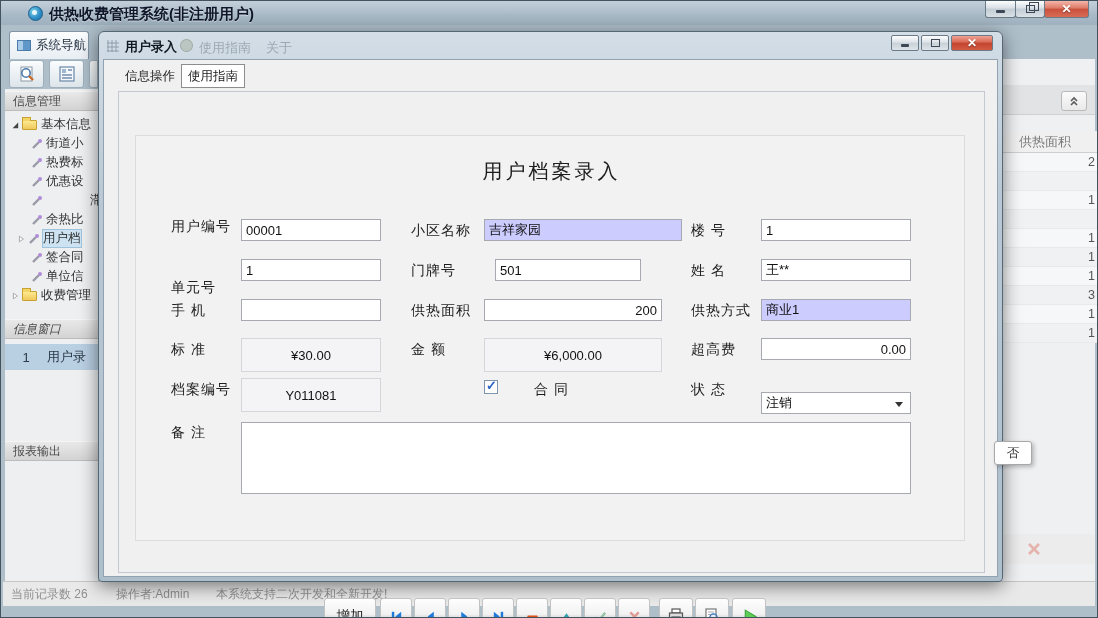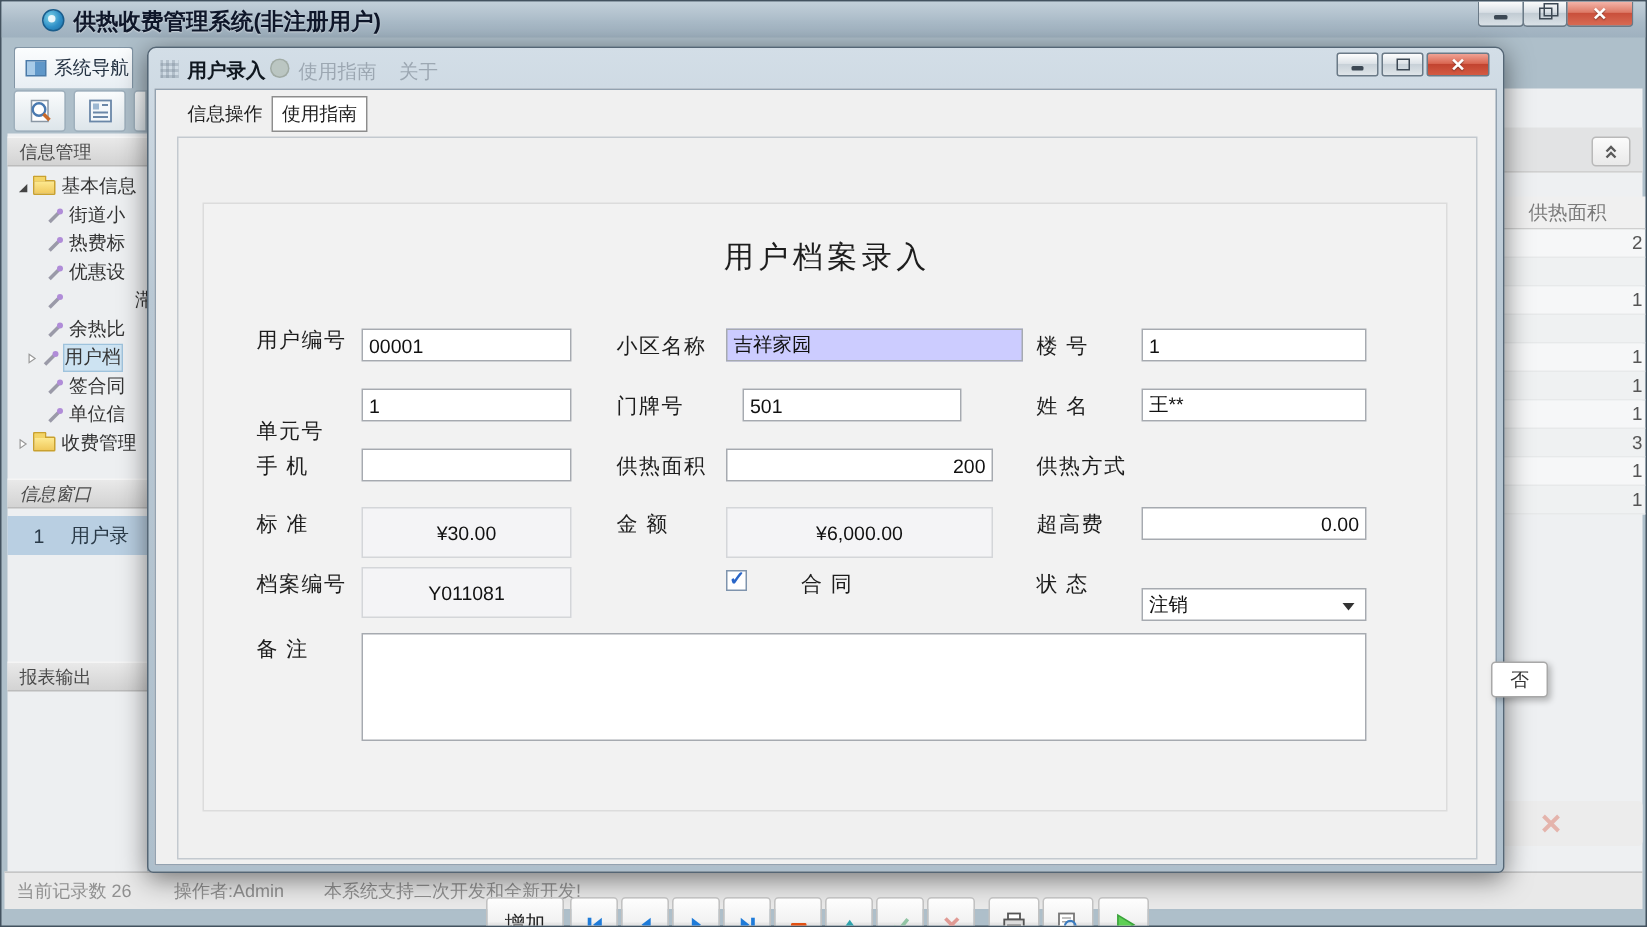--- a/index.html
+++ b/index.html
@@ -342,20 +342,21 @@
         <div class="abs flabel" style="left:292px; top:170px;">门牌号</div>
         <input class="abs field" style="left: 376px; top: 167px; width: 146px;" value="501">
         <div class="abs flabel" style="left:572px; top:170px;">姓 名</div>
         <input class="abs field" style="left: 642px; top: 167px; width: 150px;" value="王**">
 
         <div class="abs flabel" style="left:52px; top:210px;">手 机</div>
         <input class="abs field" style="left: 122px; top: 207px; width: 140px;">
         <div class="abs flabel" style="left:292px; top:210px;">供热面积</div>
         <input class="abs field right" style="left: 365px; top: 207px; width: 178px;" value="200">
         <div class="abs flabel" style="left:572px; top:210px;">供热方式</div>
+        <input class="abs field lav" style="left: 642px; top: 207px; width: 150px;" value="商业1">
 
         <div class="abs flabel" style="left:52px; top:249px;">标 准</div>
         <div class="abs ro" style="left:122px; top:246px; width:140px;">¥30.00</div>
         <div class="abs flabel" style="left:292px; top:249px;">金 额</div>
         <div class="abs ro" style="left:365px; top:246px; width:178px;">¥6,000.00</div>
         <div class="abs flabel" style="left:572px; top:249px;">超高费</div>
         <input class="abs field right" style="left: 642px; top: 246px; width: 150px;" value="0.00">
 
         <div class="abs flabel" style="left:52px; top:289px;">档案编号</div>
         <div class="abs ro" style="left:122px; top:286px; width:140px;">Y011081</div>

